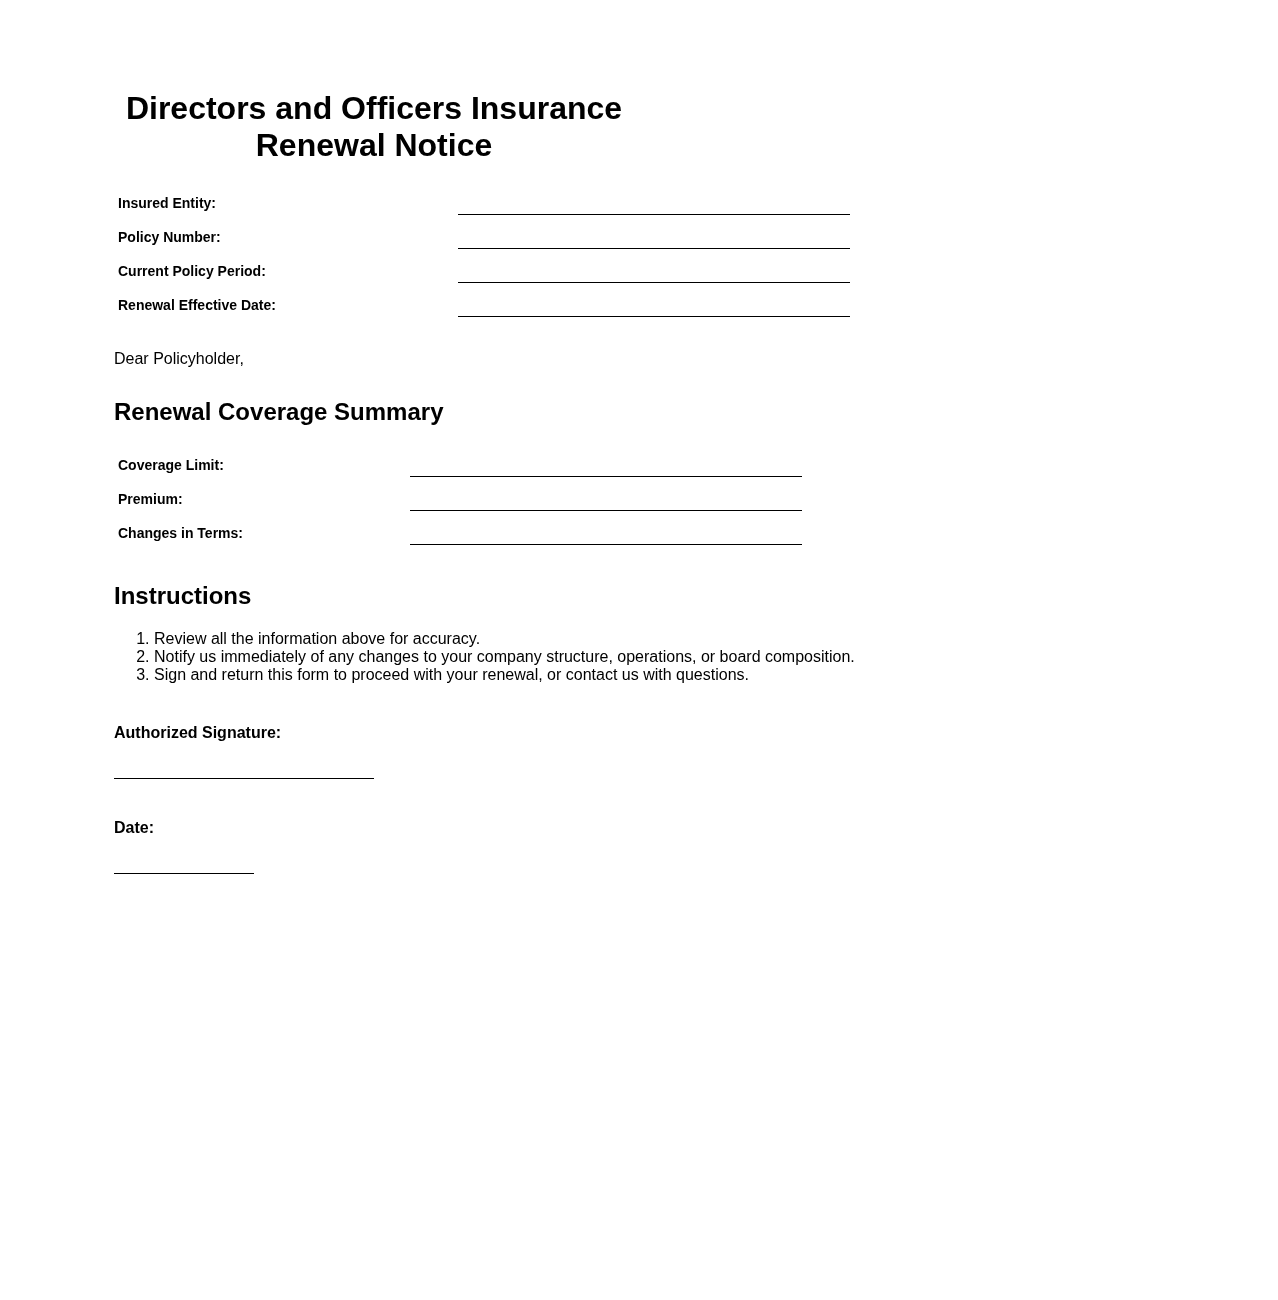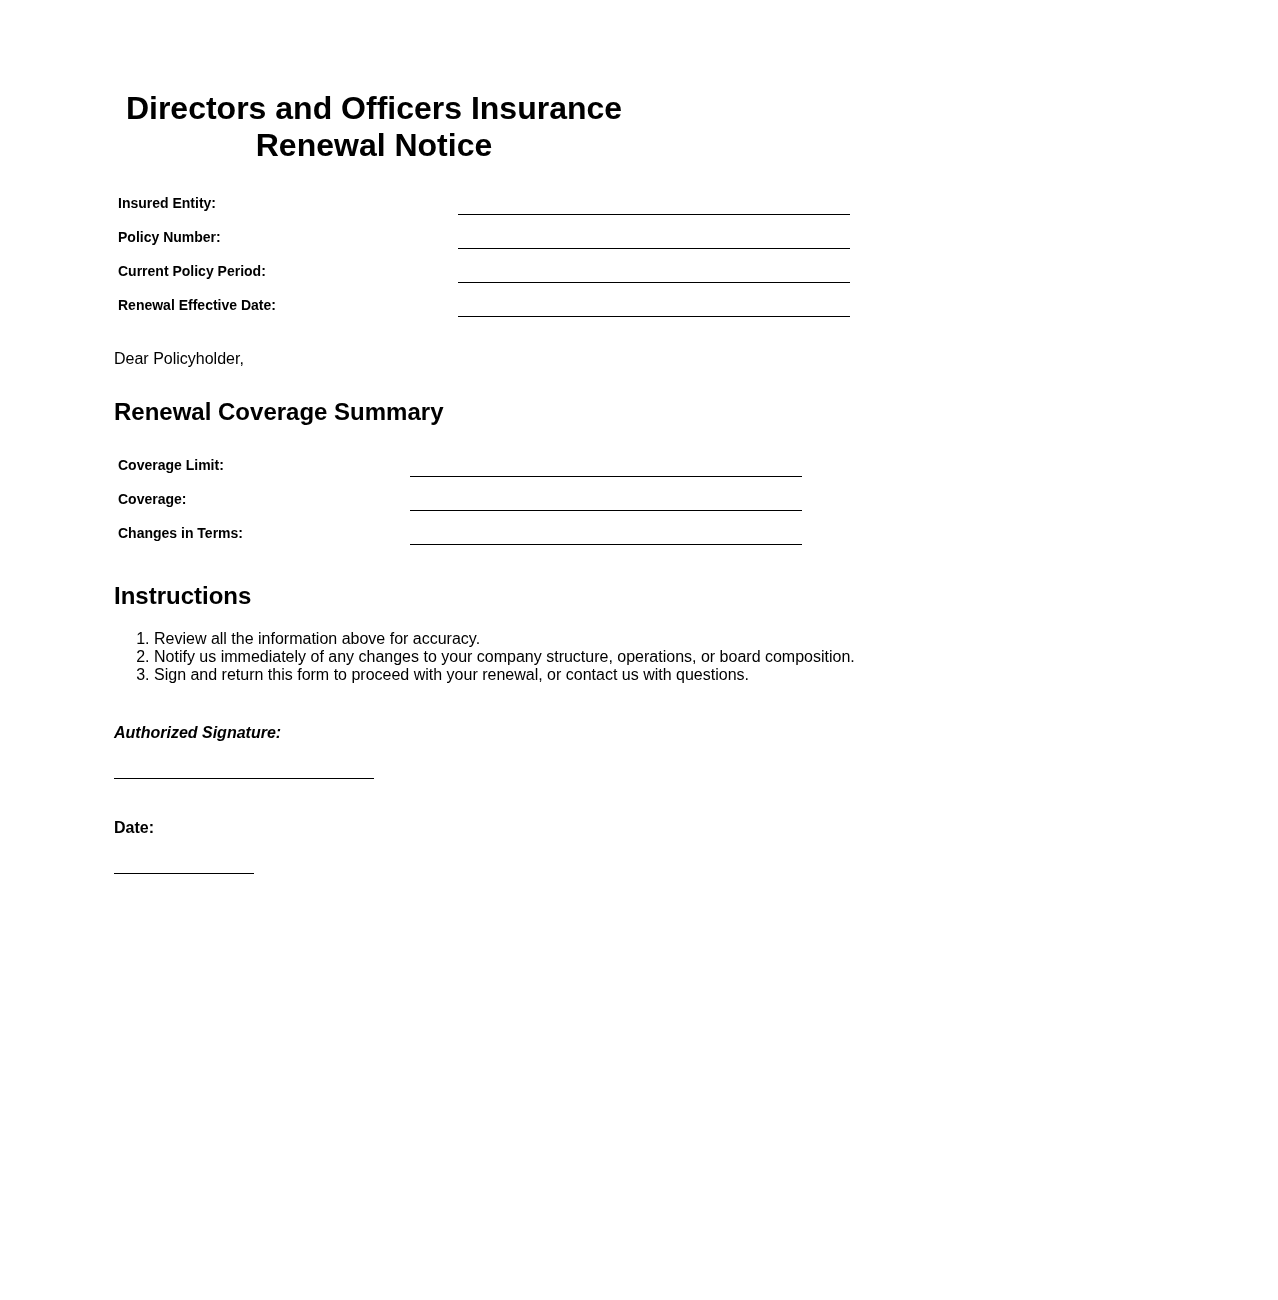--- a/index.html
+++ b/index.html
@@ -67,21 +67,20 @@
       margin: 0;
       padding-left: 40px;
       font-size: 16px;
       line-height: 18px;
     }
     .sig-label {
       font-weight: bold;
       margin-top: 40px;
       font-size: 16px;
       line-height: 18px;
-      font-style: italic;
     }
     .sig-line {
       height: 1px;
       background: #000000;
       margin-top: 36px;
     }
     .date-label {
       font-weight: bold;
       margin-top: 40px;
       font-size: 16px;
@@ -124,21 +123,21 @@
 
   <h2>Renewal Coverage Summary</h2>
 
   <table class="info t2">
     <tbody>
         <tr>
       <td class="label">Coverage Limit:</td>
       <td><span class="blank"></span></td>
     </tr>
     <tr>
-      <td class="label">Coverage:</td>
+      <td class="label">Premium:</td>
       <td><span class="blank"></span></td>
     </tr>
     <tr>
       <td class="label">Changes in Terms:</td>
       <td><span class="blank"></span></td>
     </tr>
   </tbody>
     </table>
 
   <h2 class="instr">Instructions</h2>

